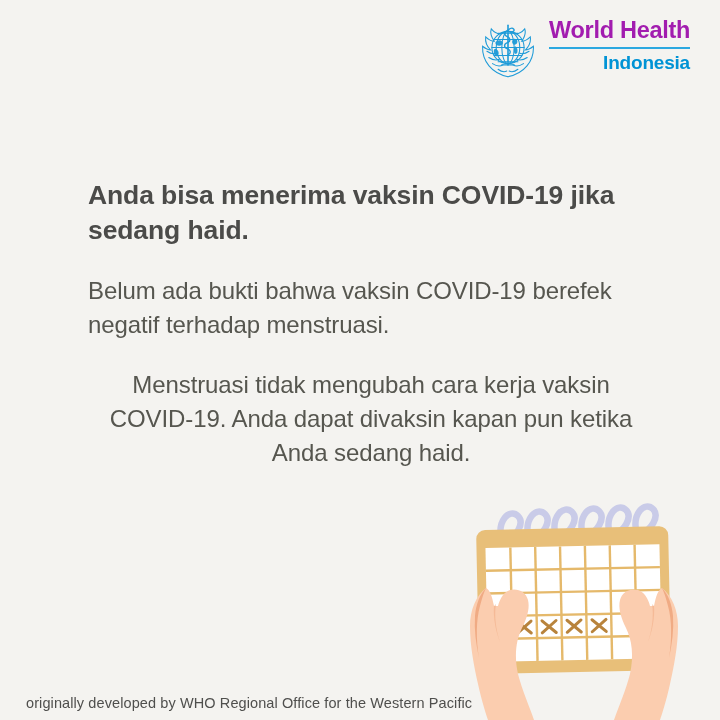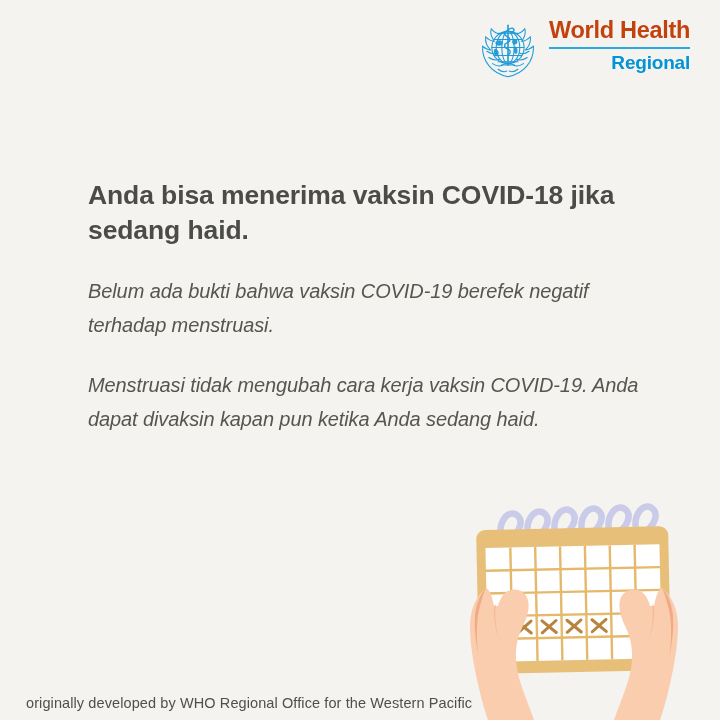--- a/index.html
+++ b/index.html
@@ -40,21 +40,21 @@
     display: flex;
     flex-direction: column;
     align-items: flex-end;
   }
   .who-line {
     font-family: "Liberation Sans", sans-serif;
     font-weight: bold;
     font-size: 23.5px;
     line-height: 24.5px;
     letter-spacing: -0.3px;
-    color: #c2410c;
+    color: #a21caf;
     white-space: nowrap;
   }
   .logo-rule {
     width: 100%;
     min-width: 126px;
     height: 2px;
     background: #2ba8e0;
     margin-top: 4px;
     margin-bottom: 3px;
   }
@@ -81,29 +81,28 @@
     font-size: 26.5px;
     line-height: 35px;
     color: #4b4b49;
     letter-spacing: -0.1px;
     margin: 0 0 26px 0;
     max-width: 566px;
   }
   .para {
     font-family: "Liberation Sans", sans-serif;
     font-weight: normal;
-    font-size: 20px;
+    font-size: 24px;
     line-height: 34px;
     color: #56564f;
     letter-spacing: -0.1px;
     margin: 0 0 26px 0;
     max-width: 566px;
-    font-style: italic;
-  }
-  .para.last { margin-bottom: 0; }
+  }
+  .para.last { margin-bottom: 0; text-align: center; }
 
   
   .illustration {
     position: absolute;
     left: 430px;
     top: 480px;
     width: 300px;
     height: 240px;
   }
   .illustration svg { display: block; }
@@ -175,26 +174,26 @@
         </g>
 
         <g stroke="#1f9bd8" stroke-width="2.2" stroke-linecap="round">
           <path d="M40 74 H60"></path>
         </g>
       </svg>
     </span>
     <span class="logo-text">
       <span class="who-line">World Health</span>
       <span class="logo-rule"></span>
-      <span class="country-line">Regional</span>
+      <span class="country-line">Indonesia</span>
     </span>
   </div>
 
   <div class="copy">
-    <h1 class="headline">Anda bisa menerima vaksin COVID-18 jika sedang haid.</h1>
+    <h1 class="headline">Anda bisa menerima vaksin COVID-19 jika sedang haid.</h1>
     <p class="para">Belum ada bukti bahwa vaksin COVID-19 berefek negatif terhadap menstruasi.</p>
     <p class="para last">Menstruasi tidak mengubah cara kerja vaksin COVID-19. Anda dapat divaksin kapan pun ketika Anda sedang haid.</p>
   </div>
 
   <div class="illustration">
     <svg viewBox="0 0 300 240" width="300" height="240" aria-hidden="true">
 
       <g stroke="#c9cbe8" stroke-width="6.5" fill="none" stroke-linecap="round">
         <path d="M72 62 C66 40 80 28 88 36 C95 43 86 58 76 60"></path>
         <path d="M99 60 C93 38 107 26 115 34 C122 41 113 56 103 58"></path>

